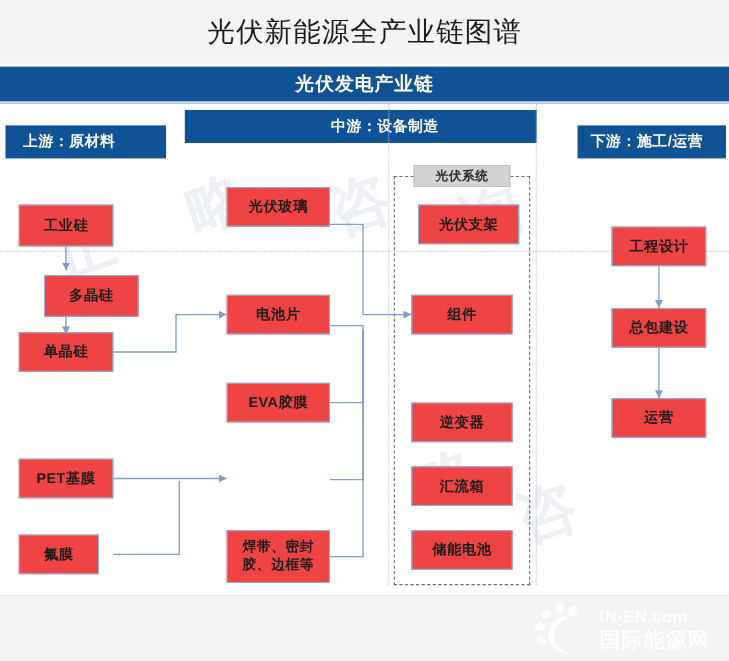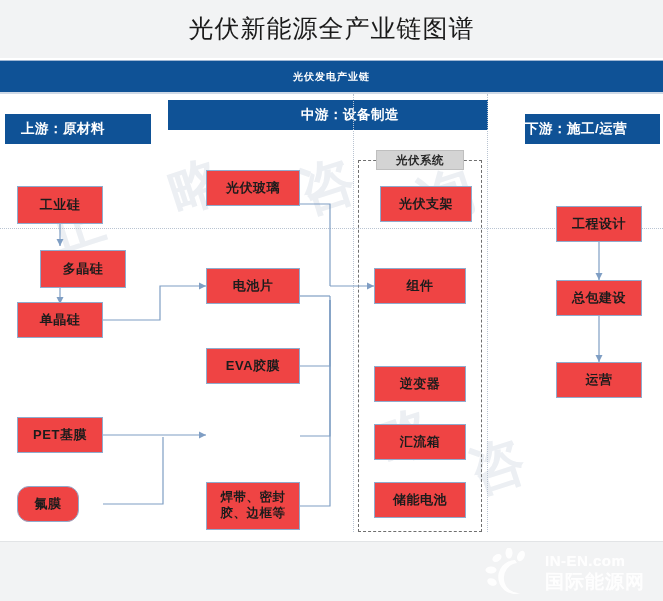--- a/index.html
+++ b/index.html
@@ -25,38 +25,38 @@
   }
   .chain-bar{
     position:absolute;left:0;top:60px;width:663px;height:34px;
     background:#0f5296;
     border-top:1px solid #9fb7d4;
     border-bottom:2px solid #cfd9e6;
     box-sizing:border-box;
   }
   .chain-bar span{
     display:block;text-align:center;line-height:32px;
-    color:#ffffff;font-size:10px;font-weight:bold;letter-spacing:1px;
+    color:#ffffff;font-size:17px;font-weight:bold;letter-spacing:1px;
   }
 
   
   .stage{
     position:absolute;height:30px;background:#0f5296;
     box-sizing:border-box;
   }
   .stage span{
     display:block;line-height:30px;color:#ffffff;
     font-size:13.5px;font-weight:bold;letter-spacing:.5px;
   }
   #stage-up{left:5px;top:114px;width:146px;}
   #stage-up span{padding-left:16px;text-align:left;}
   #stage-mid{left:168px;top:100px;width:320px;padding-left:44px;}
   #stage-mid span{text-align:center;}
   #stage-down{left:525px;top:114px;width:135px;}
-  #stage-down span{text-align:left;}
+  #stage-down span{padding-left:12px;text-align:left;}
 
   
   .h-dot{
     position:absolute;left:0;width:663px;height:0;
     border-top:1px dotted #b9c4d2;
   }
   .v-dot{
     position:absolute;top:94px;width:0;height:438px;
     border-left:1px dotted #b9c4d2;
   }
@@ -188,21 +188,21 @@
 
       <path d="M599,228 L599,280" marker-end="url(#arw)"></path>
       <path d="M599,316 L599,362" marker-end="url(#arw)"></path>
     </g>
   </svg>
 
   <div class="node" style="left:17px;top:186px;width:86px;height:38px;">工业硅</div>
   <div class="node" style="left:17px;top:250px;width:86px;height:38px;margin-left:23px;">多晶硅</div>
   <div class="node" style="left:17px;top:302px;width:86px;height:36px;">单晶硅</div>
   <div class="node" style="left:17px;top:417px;width:86px;height:36px;">PET基膜</div>
-  <div class="node" style="left:17px;top:486px;width:62px;height:36px;border-radius:12px;">氟膜</div>
+  <div class="node" style="left:17px;top:486px;width:73px;height:36px;">氟膜</div>
 
   <div class="node" style="left:206px;top:170px;width:94px;height:36px;">光伏玻璃</div>
   <div class="node" style="left:206px;top:268px;width:94px;height:36px;">电池片</div>
   <div class="node" style="left:206px;top:348px;width:94px;height:36px;">EVA胶膜</div>
   <div class="node two-line" style="left:206px;top:482px;width:94px;height:48px;padding:0 6px;">焊带、密封胶、边框等</div>
 
   <div class="node" style="left:380px;top:186px;width:92px;height:36px;">光伏支架</div>
   <div class="node" style="left:374px;top:268px;width:92px;height:36px;">组件</div>
   <div class="node" style="left:374px;top:366px;width:92px;height:36px;">逆变器</div>
   <div class="node" style="left:374px;top:424px;width:92px;height:36px;">汇流箱</div>

